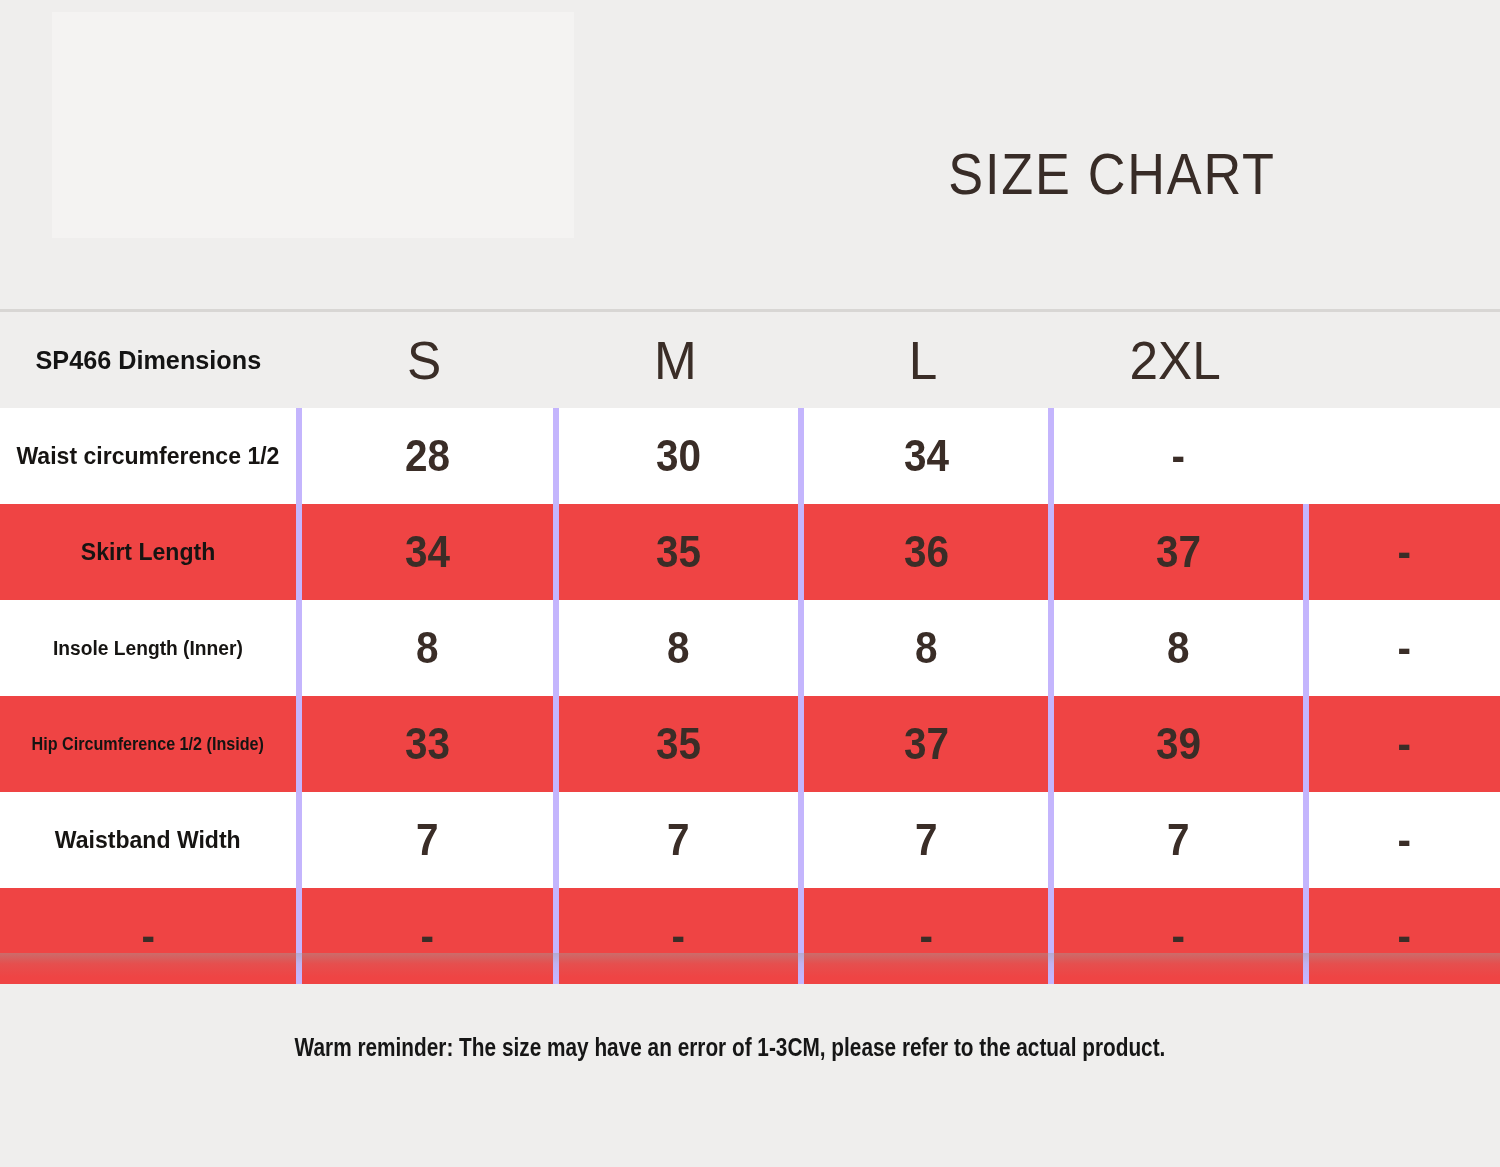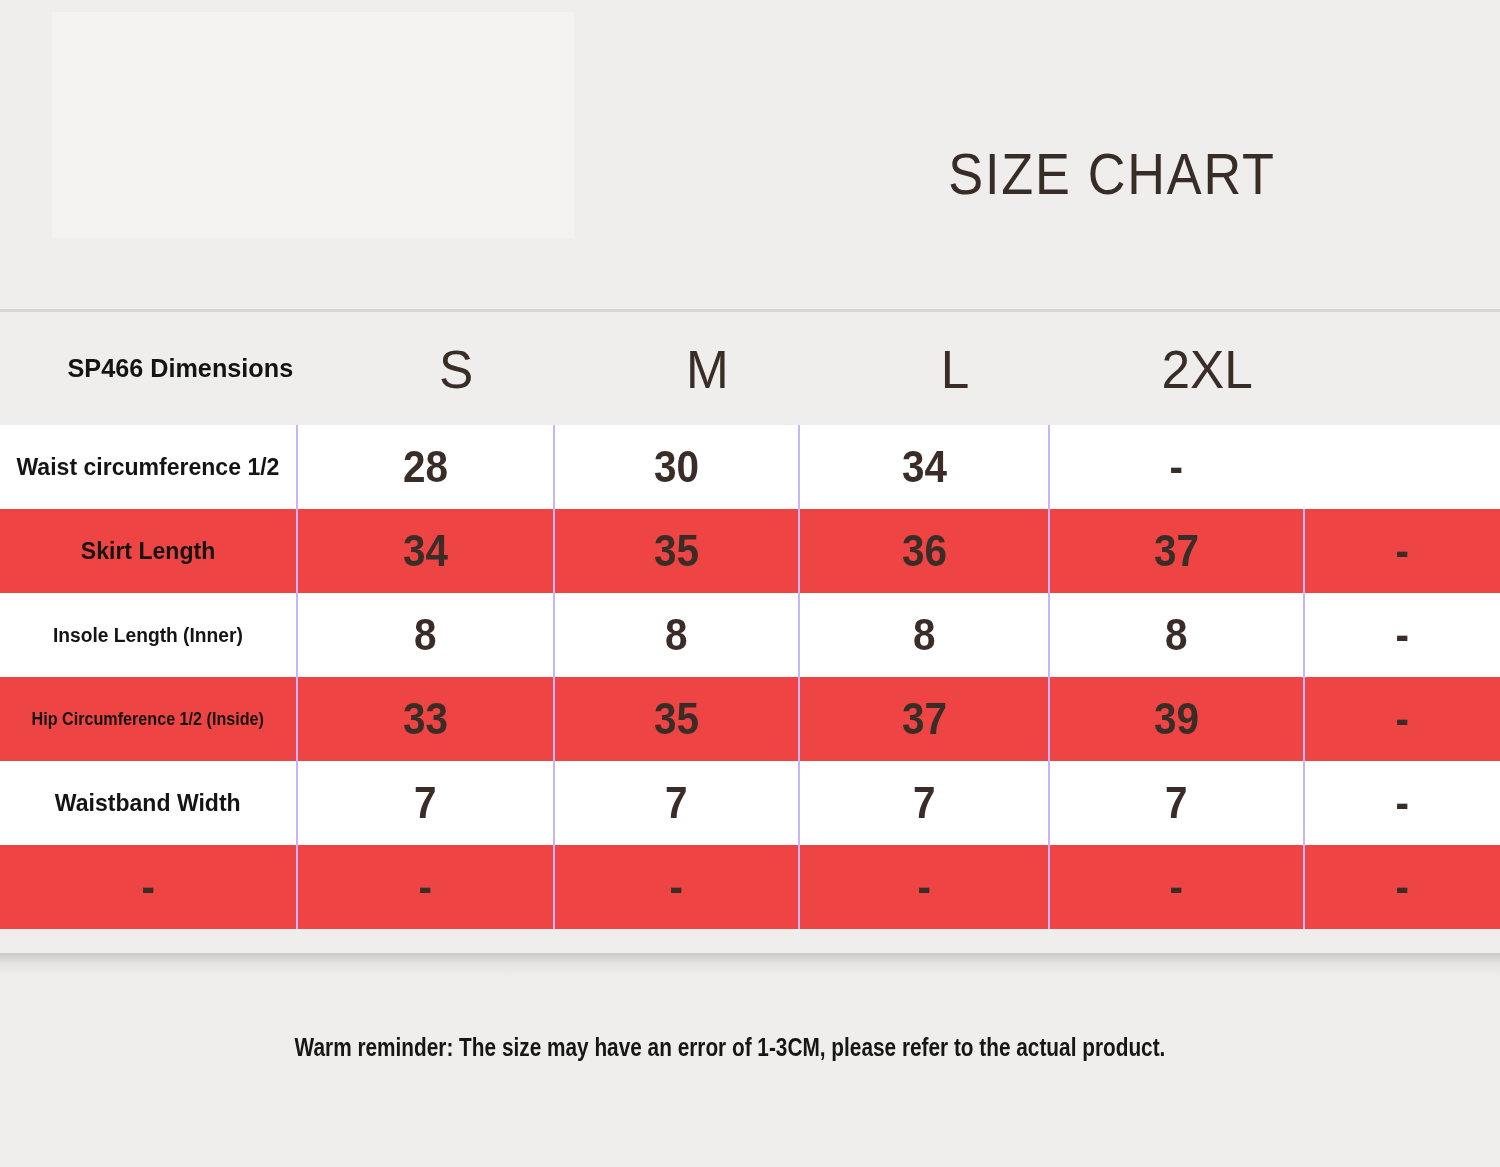--- a/index.html
+++ b/index.html
@@ -41,34 +41,34 @@
 
   .size-table {
     position: absolute;
     top: 312px; left: 0;
     width: 1500px;
   }
 
   .trow {
     display: grid;
     grid-template-columns: 296px 257px 245px 250px 255px 197px;
-    height: 84px;
-  }
-  .trow-header { height: 113px; padding-left: 32px; }
+    height: 96px;
+  }
+  .trow-header { height: 96px; }
   .row-white  { background: #ffffff; }
   .row-stripe { background: #ef4444; }
 
   .cell {
     display: flex;
     align-items: center;
     justify-content: center;
     overflow: hidden;
   }
   .trow:not(.trow-header) .cell + .cell {
-    border-left: 2px solid #c4b5fd;
+    border-left: 6px solid #c4b5fd;
   }
 
   .dim-header {
     font-size: 26px;
     font-weight: 700;
     color: #141414;
     white-space: nowrap;
     transform: scaleX(0.97);
   }
   .size-header {

